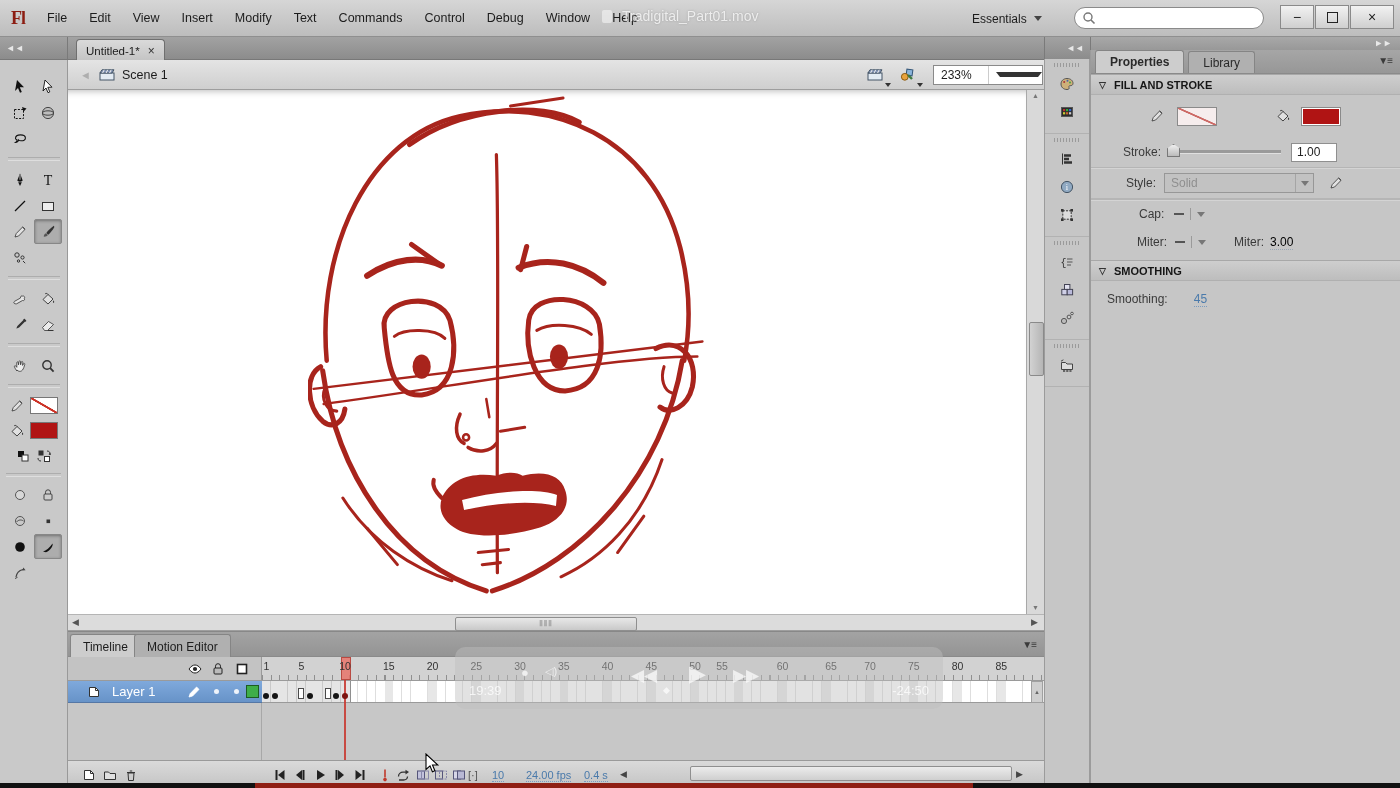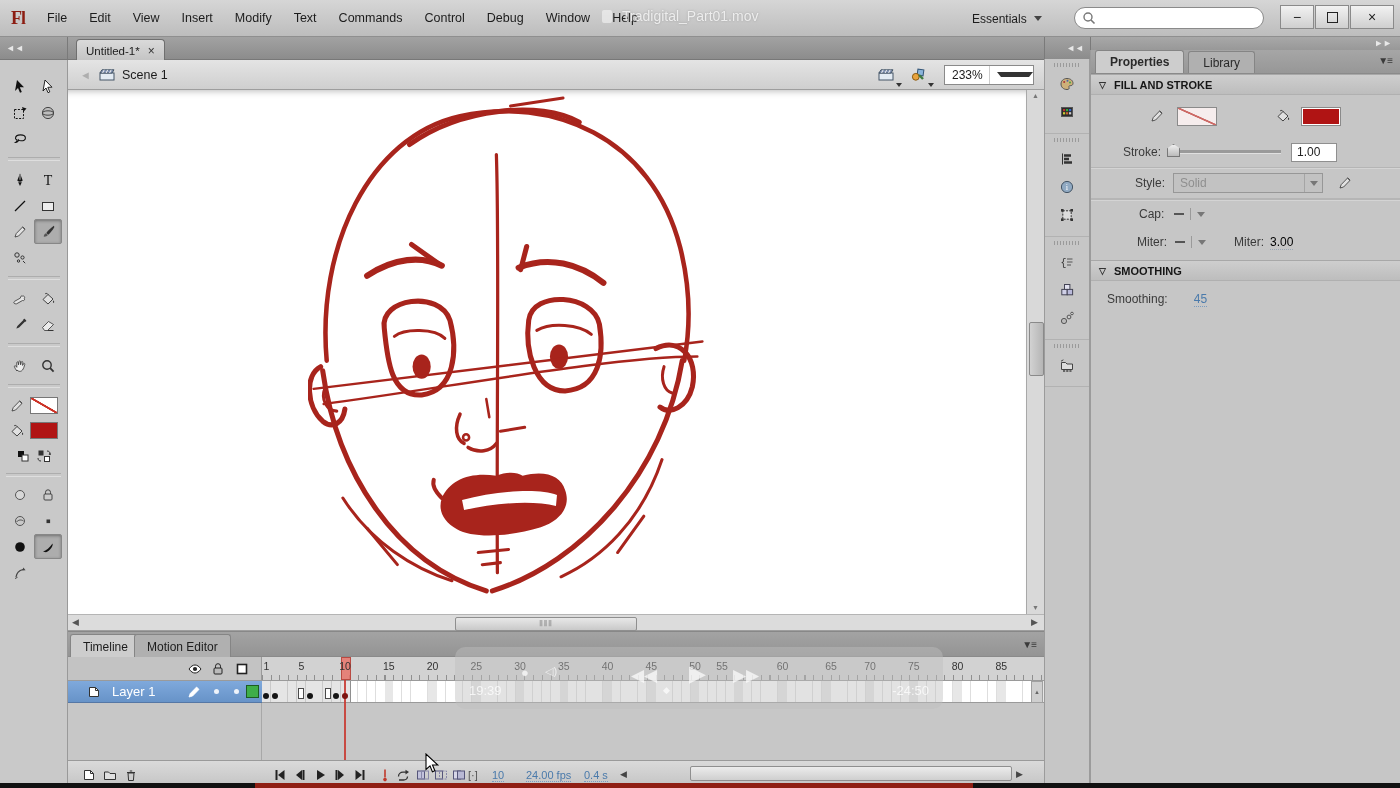--- a/index.html
+++ b/index.html
@@ -50,22 +50,22 @@
   .swatch-none{width:26px;height:15px;background:#fff;border:1px solid #777;position:relative;overflow:hidden;}
   .swatch-none::after{content:"";position:absolute;inset:0;
     background:linear-gradient(to top right,transparent 45%,#cc3226 47%,#cc3226 53%,transparent 55%);}
   .swatch-fill{width:26px;height:15px;border:1px solid #777;}
   
   #editbar{position:absolute;left:68px;top:60px;width:976px;height:30px;
     background:linear-gradient(#e4e4e4,#cfcfcf);border-bottom:1px solid #9e9e9e;box-sizing:border-box;
     display:flex;align-items:center;font-size:12.5px;}
   .back-arrow{color:#aeaeae;font-size:11px;margin:0 8px 0 12px;}
   #editbar .spacer{flex:1;}
-  .zoom-box{width:90px;height:20px;background:#fff;border:1px solid #8a8a8a;display:flex;align-items:center;
-    font-size:12px;margin-right:10px;box-sizing:border-box;}
+  .zoom-box{width:110px;height:20px;background:#fff;border:1px solid #8a8a8a;display:flex;align-items:center;
+    font-size:12px;margin-right:1px;box-sizing:border-box;}
   .zoom-box span{flex:1;padding-left:7px;}
   .zoom-box .dd{width:16px;height:100%;display:flex;align-items:center;justify-content:center;border-left:1px solid #ccc;}
   .mini-caret{width:0;height:0;border-left:3px solid transparent;border-right:3px solid transparent;border-top:4px solid #333;margin-left:2px;align-self:flex-end;margin-bottom:2px;}
   
   #stage{position:absolute;left:68px;top:90px;width:958px;height:524px;background:#fff;
     box-shadow:inset 0 7px 7px -6px rgba(0,0,0,.28);}
   #vscroll{position:absolute;left:1026px;top:90px;width:18px;height:524px;background:#d9d9d9;
     border-left:1px solid #a8a8a8;box-sizing:border-box;}
   #vscroll .thumb{position:absolute;left:2px;top:232px;width:13px;height:52px;
     background:linear-gradient(90deg,#d2d2d2,#b5b5b5);border:1px solid #8a8a8a;border-radius:2px;}
@@ -679,21 +679,21 @@
   </div>
   <div class="prow" style="height:30px">
     <span class="plabel" style="margin-left:22px">Stroke:</span>
     <span class="slider-track">
         <span class="slider-thumb"></span>
       </span>
     <span class="val-box">1.00</span>
   </div>
   <div class="hline"></div>
   <div class="prow" style="height:30px">
-    <span class="plabel" style="margin-left:34px">Style:</span>
+    <span class="plabel" style="margin-left:25px">Style:</span>
     <span class="dropdown" style="width:150px;margin-left:8px">
       <span class="dtext">Solid</span>
       <span class="dbtn">
           <span class="caret"></span>
         </span>
     </span>
     <span style="margin-left:14px" id="style-edit-pencil">
         <svg width="16" height="16" viewBox="0 0 16 16">
           <path d="M3 13l1.2-3.4L10.6 3l2.4 2.4-6.4 6.6L3 13z" fill="#e2e2e2" stroke="#333" stroke-width=".8"></path>
           <path d="M10.6 3l2.4 2.4" stroke="#333"></path>

